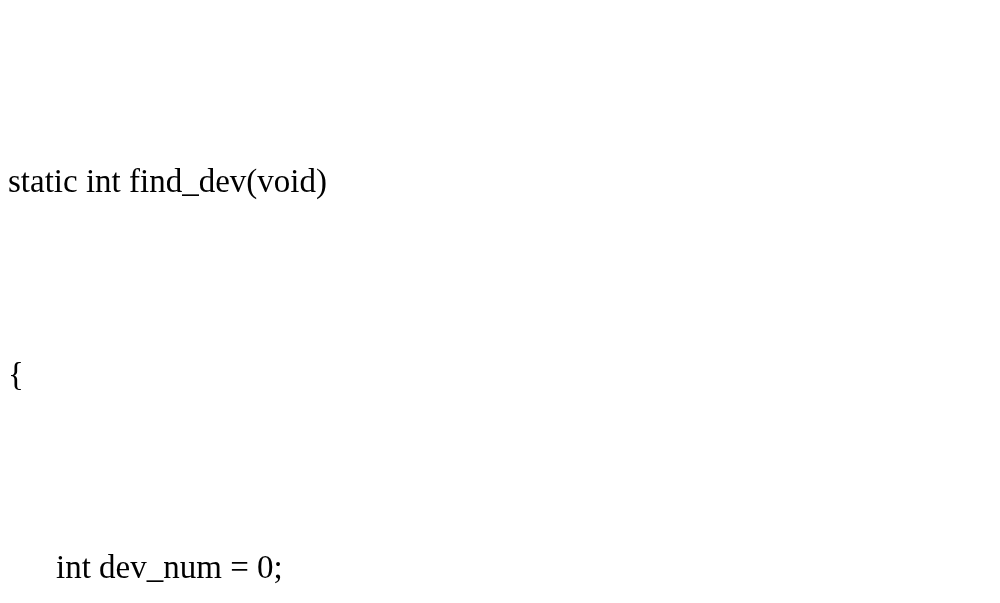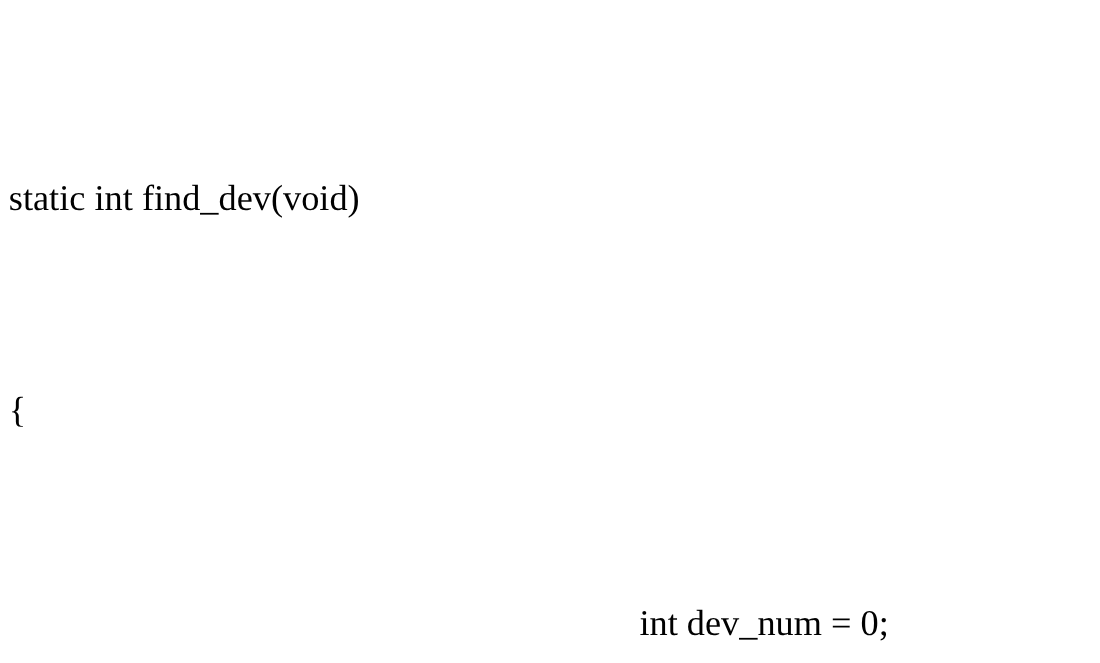--- a/index.html
+++ b/index.html
@@ -25,21 +25,20 @@
       font-size: 33px;
       line-height: 1.95;
       color: #000000;
       white-space: pre;
     }
     .line {
       display: block;
     }
     .indent {
       padding-left: 48px;
-      text-align: right;
     }
   </style>
 </head>
 <body>
 
 <div class="container">
   <div class="code-block">
     <span class="line">static int find_dev(void)</span>
     <span class="line">{</span>
     <span class="line indent">int dev_num = 0;</span>

